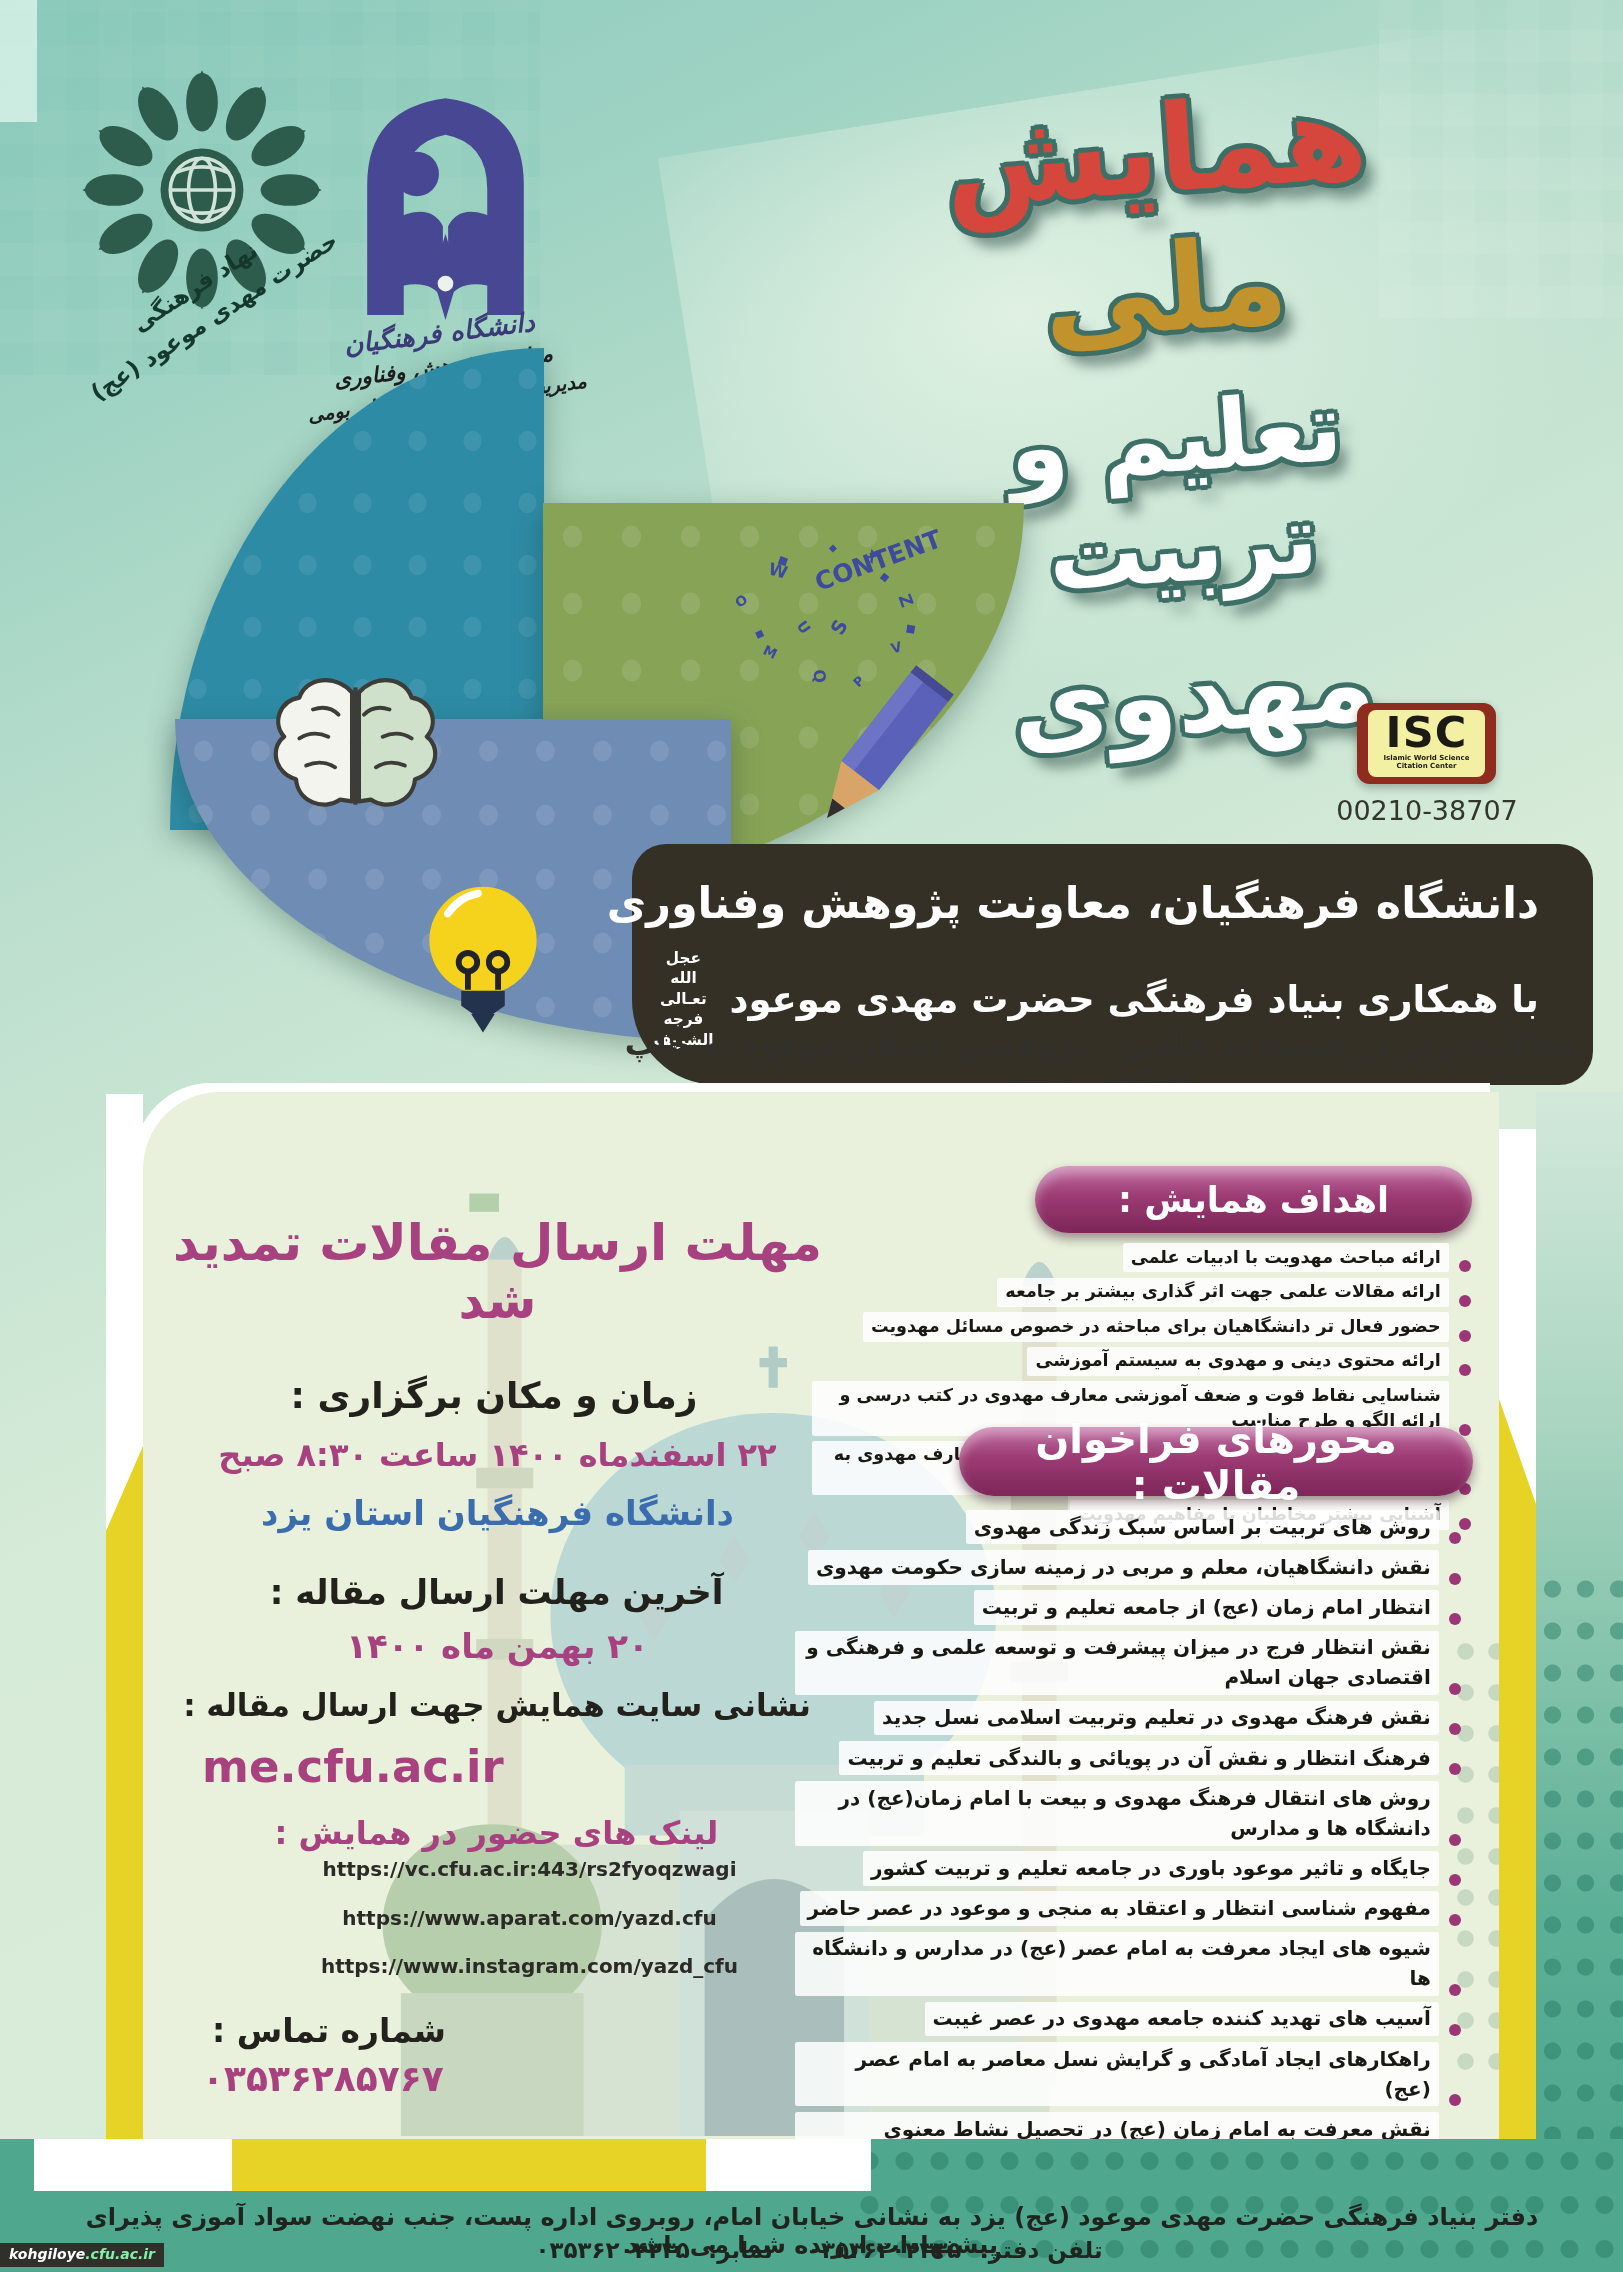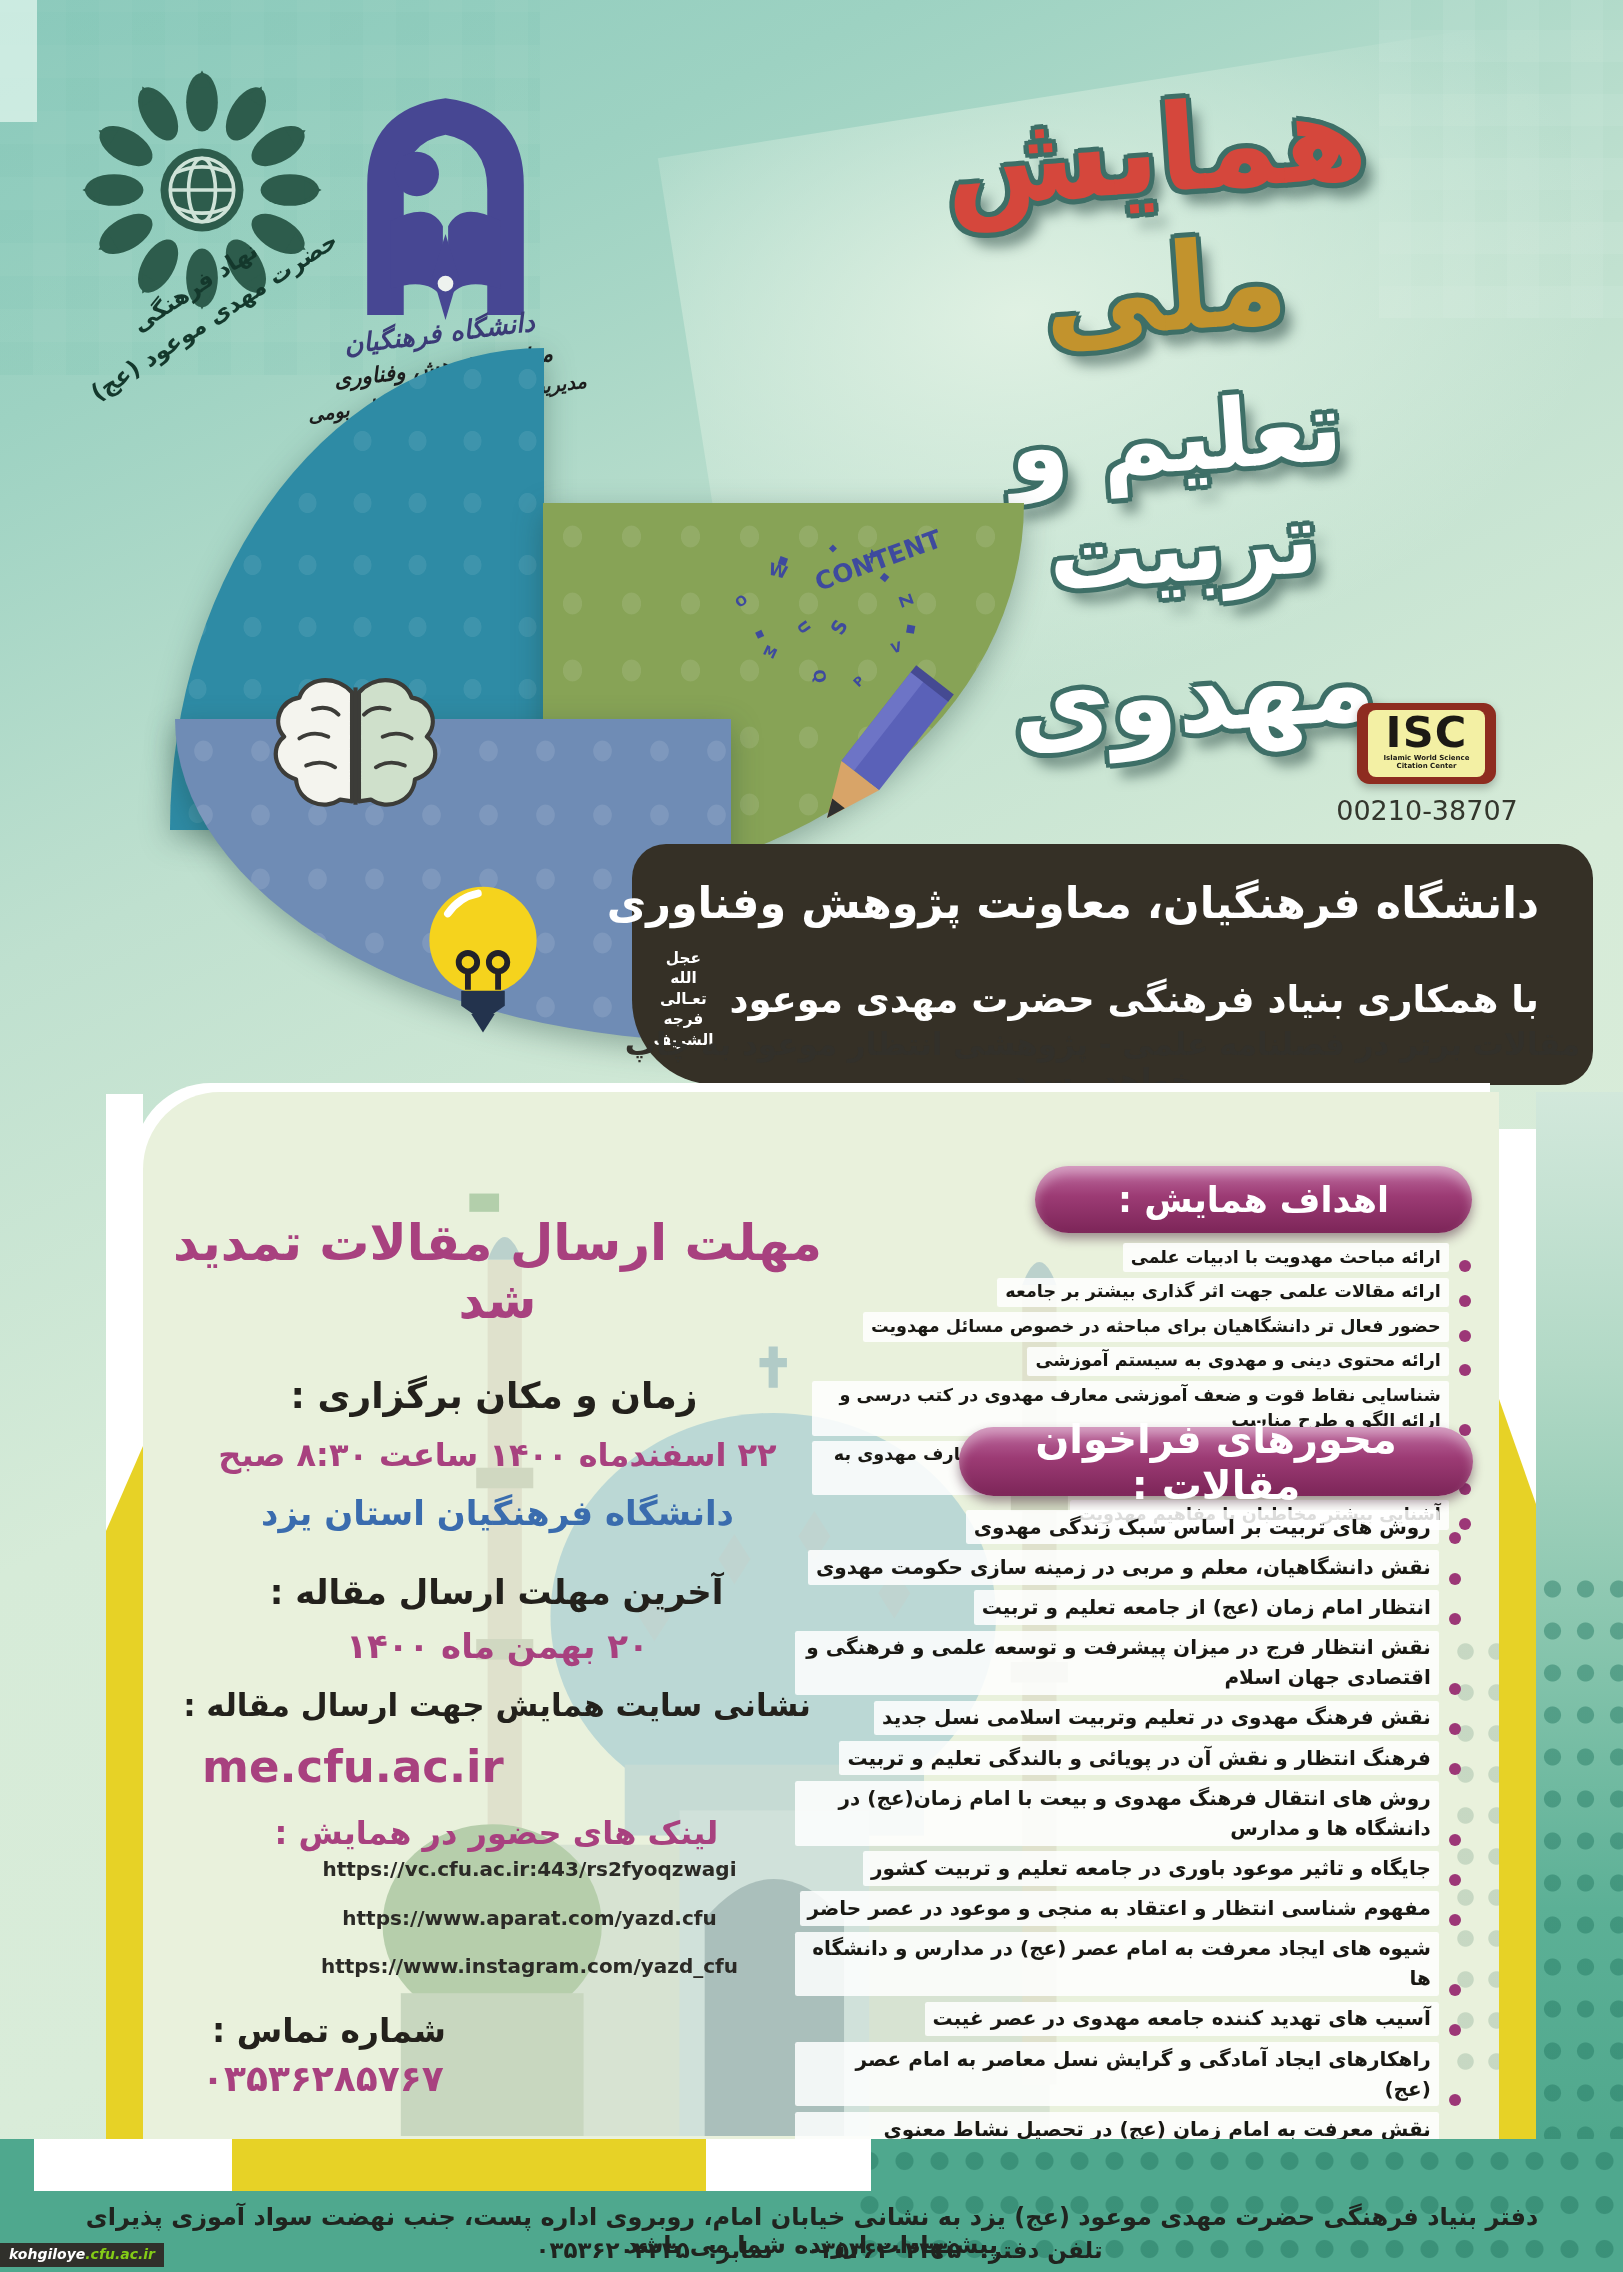--- a/index.html
+++ b/index.html
@@ -130,21 +130,21 @@
   .footer{left:0;top:2139px;width:1623px;height:134px;background:#4fa88e;}
   .footer-dots{left:852px;top:2139px;width:771px;height:134px;
     background-image:radial-gradient(circle,rgba(30,112,92,.42) 30%,transparent 34%);background-size:35px 44px;}
   .f-white-l{left:34px;top:2139px;width:198px;height:52px;background:#ffffff;}
   .f-yellow{left:232px;top:2139px;width:474px;height:52px;background:#e7d226;}
   .f-white-r{left:706px;top:2139px;width:165px;height:52px;background:#ffffff;}
   .f-line1{left:62px;top:2203px;width:1500px;direction:rtl;text-align:center;font-size:24px;font-weight:bold;color:#20241f;}
   .f-line2{left:56px;top:2237px;width:1500px;direction:rtl;text-align:center;font-size:23px;font-weight:bold;color:#20241f;}
   .f-line2 .num{padding:0 10.2px 0 26px;}
   .watermark{left:0;top:2243px;background:#30302b;padding:3.4px 9px 4.5px;font-size:14px;font-weight:bold;font-style:italic;}
-  .wm-a{color:#ffffff;margin-top:24px;} .wm-b{color:#84cc16;}
+  .wm-a{color:#ffffff;margin-top:24px;} .wm-b{color:#86efac;}
 </style>
 </head>
 <body>
 
 <div class="page">
 
   <div class="abs mosaic-tl"></div>
   <div class="abs mosaic-tr"></div>
   <div class="abs corner-strip"></div>
   <div class="abs swoosh"></div>

